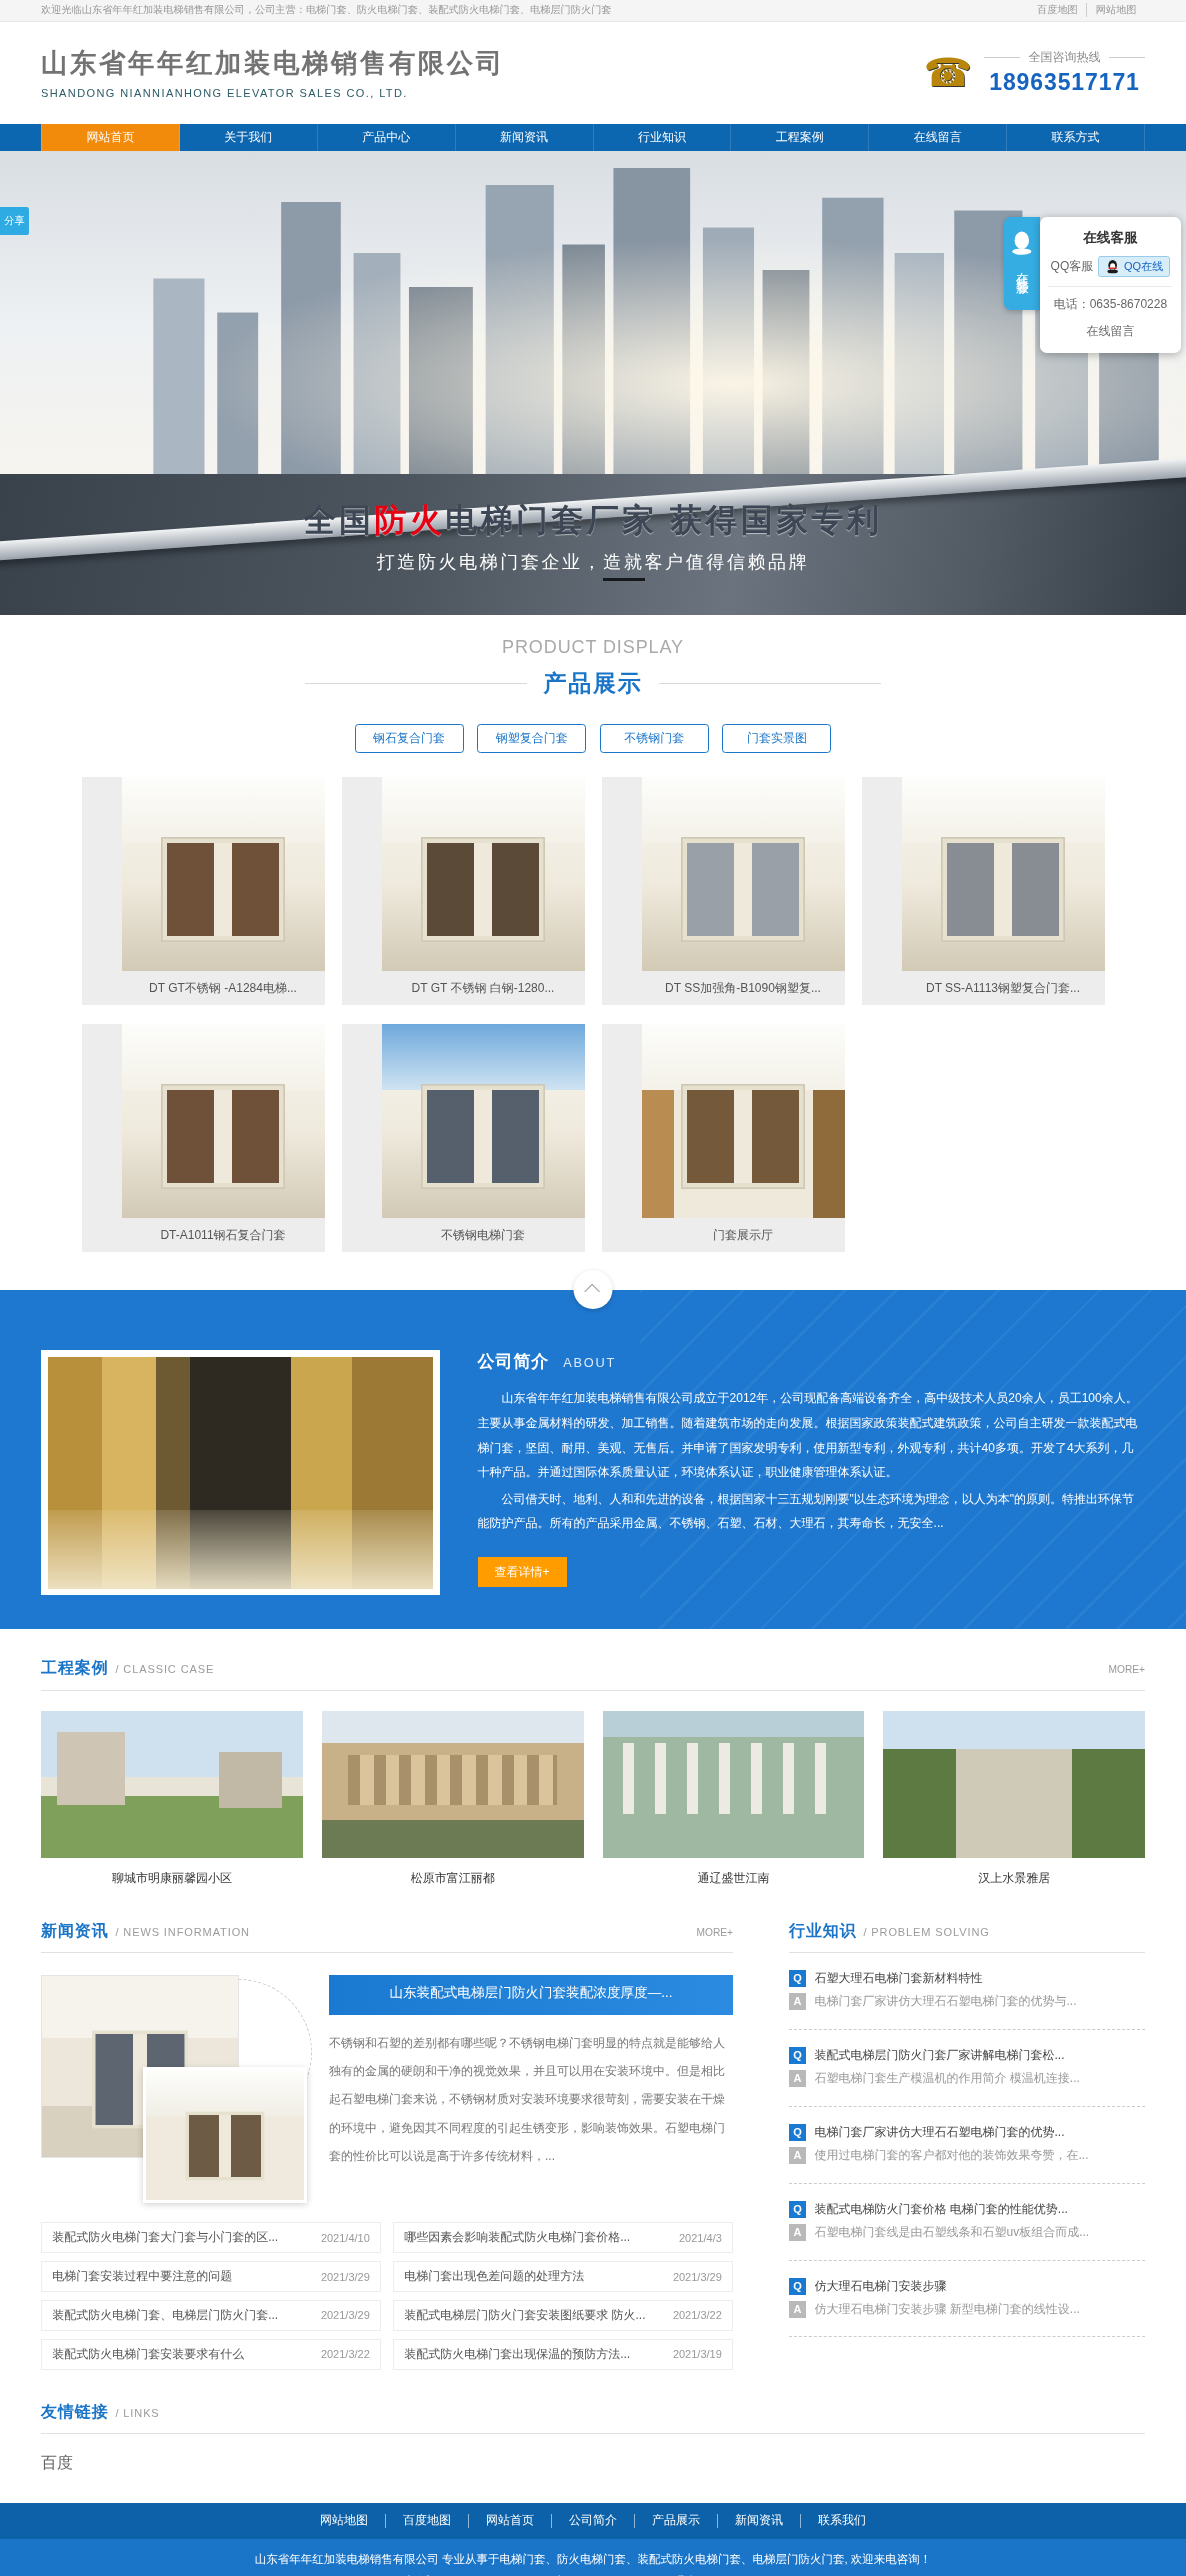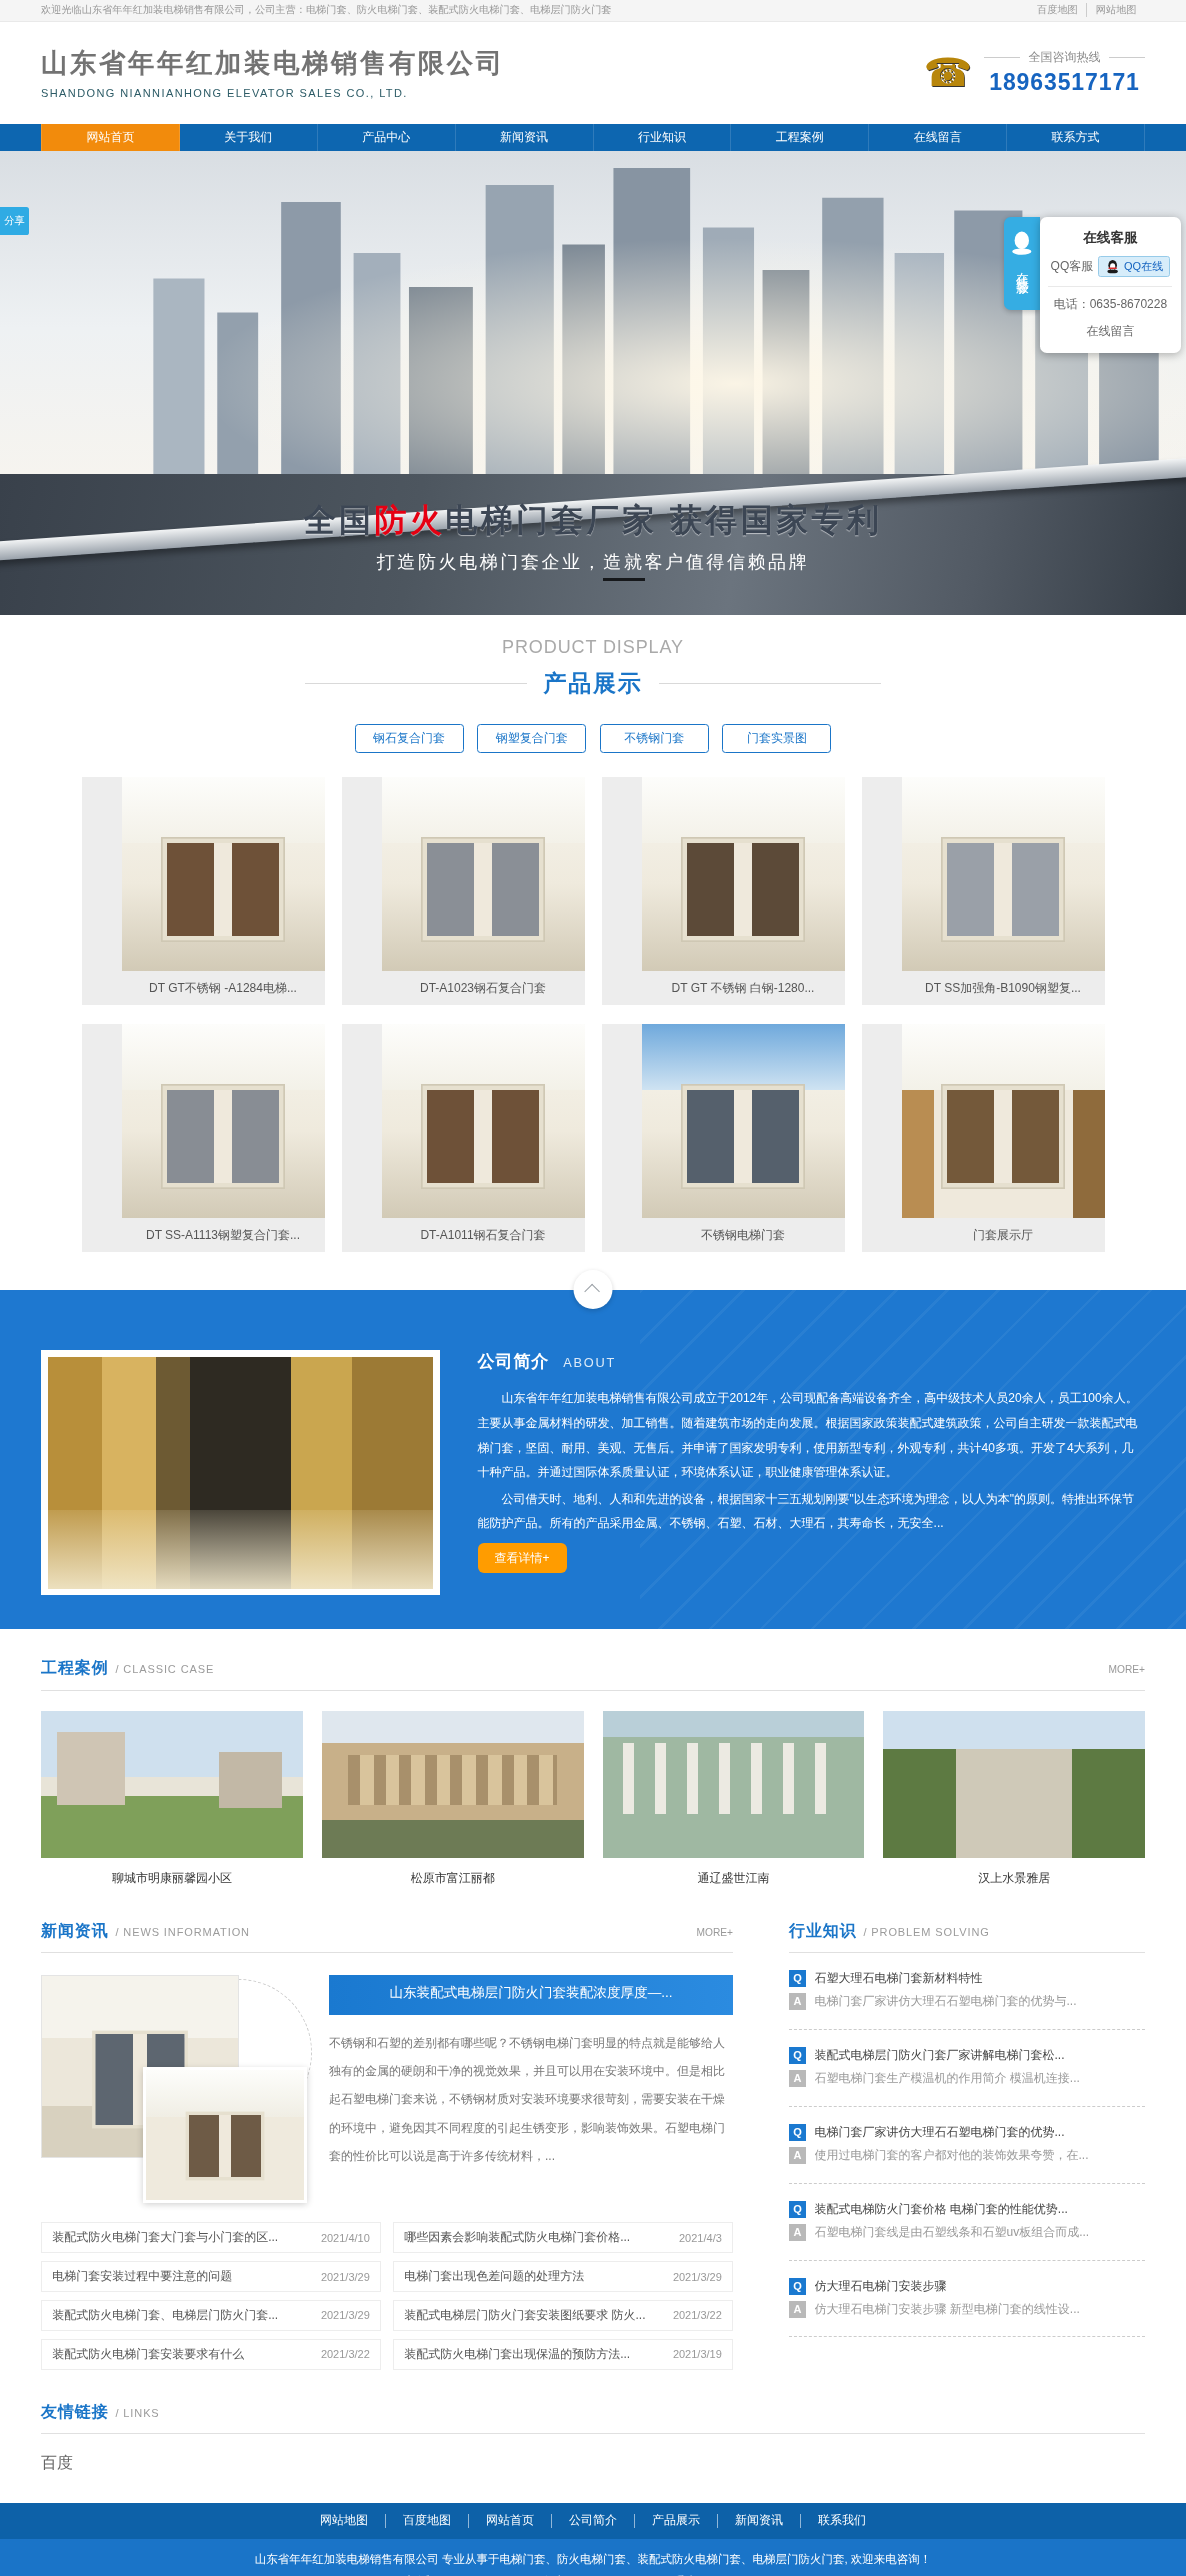--- a/index.html
+++ b/index.html
@@ -109,22 +109,22 @@
   .about-imgframe{flex:none;width:385px;height:232px;background:#fff;padding:6.8px;}
   .about-img{width:100%;height:100%;position:relative;overflow:hidden;
         background:linear-gradient(90deg,#b88f3a 0 14%,#d8b360 14% 28%,#6d5a33 28% 37%,#2e2a22 37% 63%,#caa64f 63% 79%,#9c7a35 79% 100%);}
   .about-img::after{content:"";position:absolute;left:0;right:0;bottom:0;height:34%;
         background:linear-gradient(180deg,rgba(240,230,200,.15),rgba(242,233,205,.9));}
   .about-text{flex:1;color:#fff;min-width:0;}
   .about-title{font-size:17px;font-weight:bold;letter-spacing:0.9px;}
   .about-title .en{font-size:12.8px;font-weight:normal;opacity:.85;margin-left:8.5px;letter-spacing:1.7px;}
   .about-p{margin-top:13.6px;font-size:12px;line-height:2.05;text-indent:2em;}
   .about-p.clamp{max-height:73px;overflow:hidden;margin-top:1.7px;}
-  .about-btn{display:inline-block;margin-top:7px;background:#ff9c00;color:#fff;font-size:12px;
-        padding:6.8px 17px;border-radius:6px;cursor:pointer;}
+  .about-btn{display:inline-block;margin-top:21px;background:#ff9c00;color:#fff;font-size:12px;
+        padding:6.8px 17px;border-radius:0;cursor:pointer;}
 
   
   .sec-head{display:flex;align-items:baseline;border-bottom:0.9px solid #e0e0e0;padding-bottom:10.2px;}
   .sec-head .cn{font-size:16px;font-weight:bold;color:#1a75c8;letter-spacing:0.9px;}
   .sec-head .en{font-size:11px;color:#9b9b9b;margin-left:6.8px;letter-spacing:0.9px;}
   .sec-head .more{margin-left:auto;font-size:10.2px;color:#999;cursor:pointer;}
 
   
   .sec-cases{padding:29px 0 29px;}
   .case-grid{margin-top:20.5px;display:grid;grid-template-columns:repeat(4,1fr);column-gap:19px;}
@@ -320,24 +320,20 @@
     <span class="pd-tab">钢塑复合门套</span>
     <span class="pd-tab">不锈钢门套</span>
     <span class="pd-tab">门套实景图</span>
   </div>
   <div class="pd-grid wrapn">
     <div class="pcard">
         <div class="pphoto v1"></div>
         <div class="ptitle">DT GT不锈钢 -A1284电梯...</div>
       </div>
     <div class="pcard">
-        <div class="pphoto v2"></div>
-        <div class="ptitle">DT-A1023钢石复合门套</div>
-      </div>
-    <div class="pcard">
         <div class="pphoto v3"></div>
         <div class="ptitle">DT GT 不锈钢 白钢-1280...</div>
       </div>
     <div class="pcard">
         <div class="pphoto v4"></div>
         <div class="ptitle">DT SS加强角-B1090钢塑复...</div>
       </div>
     <div class="pcard">
         <div class="pphoto v5"></div>
         <div class="ptitle">DT SS-A1113钢塑复合门套...</div>

